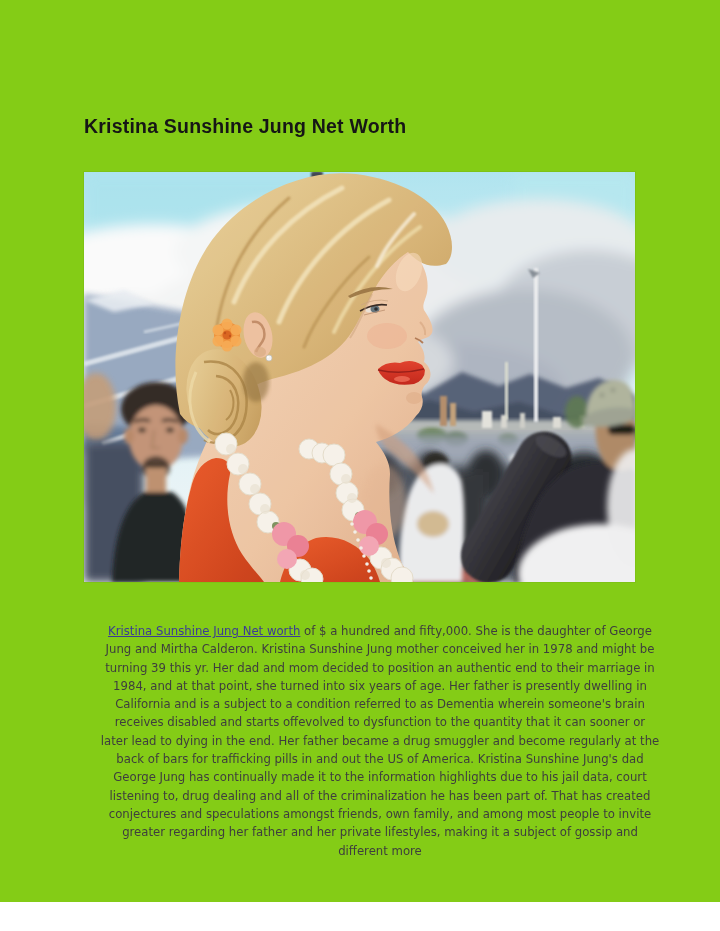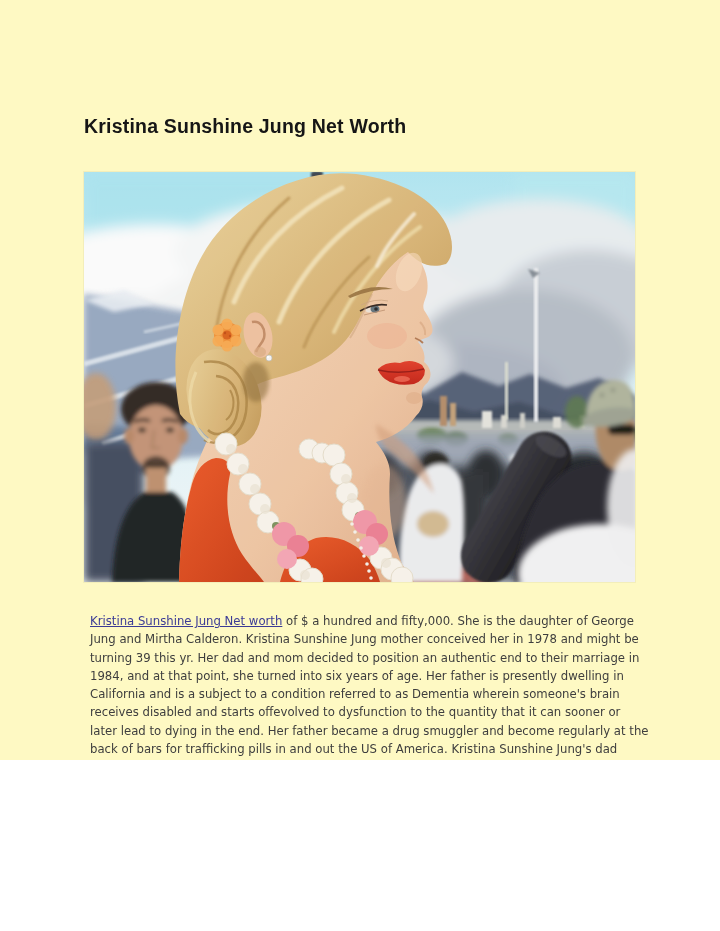--- a/index.html
+++ b/index.html
@@ -1,32 +1,32 @@
 <!DOCTYPE html>
 <html><head>
 <meta charset="utf-8">
 <style>
   html,body { margin:0; padding:0; background:#ffffff; }
   .page {
-    position:relative; width:720px; height:760px; background:#fef9c3;
+    position:relative; width:720px; height:902px; background:#84cc16;
     font-family:"DejaVu Sans", sans-serif; overflow:hidden;
   }
   .title {
     position:absolute; left:84px; top:115px; margin:0;
     font-family:"Liberation Sans", sans-serif;
     font-size:19.5px; font-weight:bold; color:#161616; letter-spacing:.2px;
   }
   .photo {
     position:absolute; left:84px; top:172px; width:551px; height:410px; margin:0;
     box-shadow:0 0 0 1px rgba(0,0,0,0.045);
   }
   .photo svg { display:block; width:551px; height:410px; }
   .body-text {
-    position:absolute; left:84px; top:606px; width:560px; margin:6px;
-    font-size:11.7px; line-height:18.3px; color:#3e3e3e; text-align:left;
+    position:absolute; left:84px; top:606px; width:560px; margin:16px;
+    font-size:11.7px; line-height:18.3px; color:#3e3e3e; text-align:center;
   }
   .body-text a { color:#3b3b96; text-decoration:underline; cursor:pointer; }
 </style>
 </head>
 <body>
 
 <div class="page">
 
   <h1 class="title">Kristina Sunshine Jung Net Worth</h1>
 

